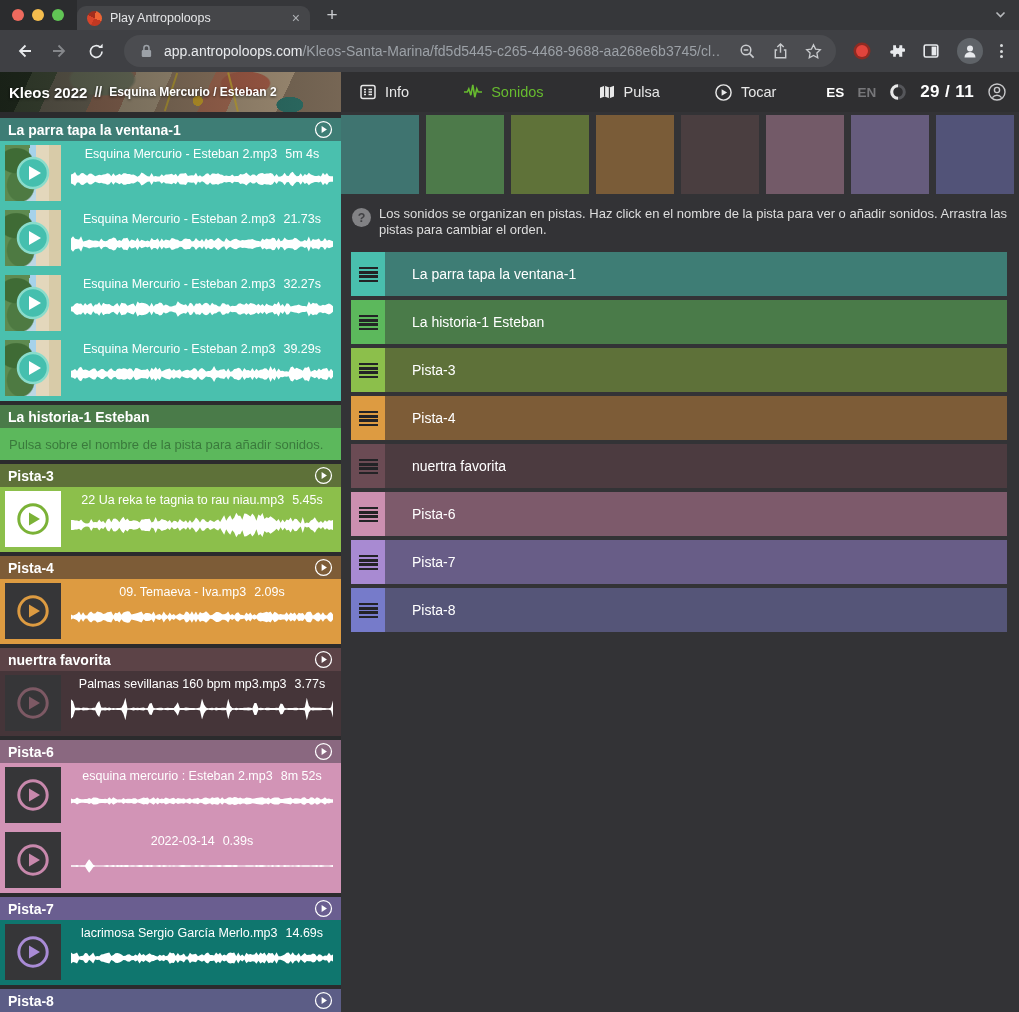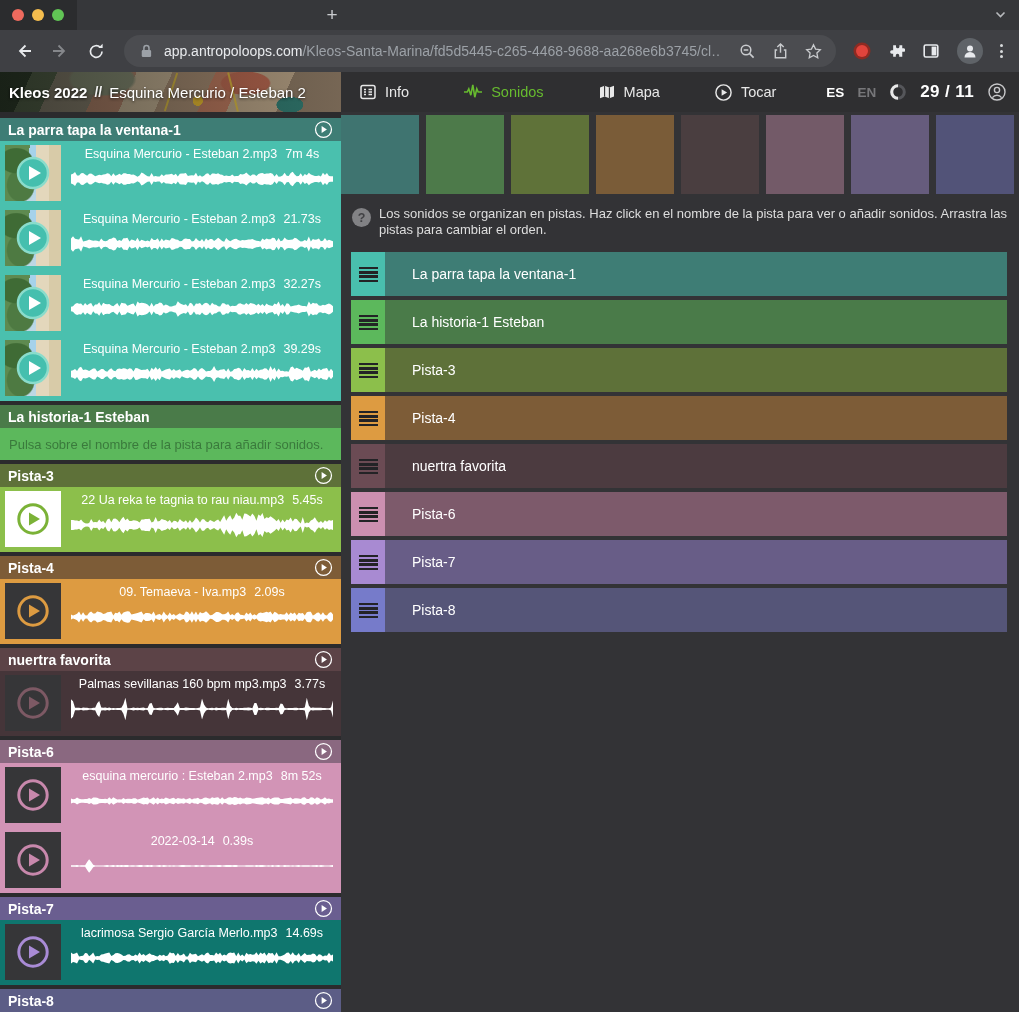--- a/index.html
+++ b/index.html
@@ -41,21 +41,21 @@
  radial-gradient(7px 7px at 58% 72%, #F0C030 70%, transparent 75%),
  radial-gradient(34px 16px at 72% 28%, #C06A52 70%, transparent 75%),
  radial-gradient(44px 22px at 30% 18%, #8A9078 70%, transparent 78%),
  linear-gradient(115deg,#2E3B2A 0 9%,#55624A 9% 16%,#8A8070 16% 29%,#B5836B 29% 38%,#C9B598 38% 48%,#A98D74 48% 60%,#C27B60 60% 68%,#BFA98C 68% 82%,#8E7B66 82% 100%)}
 .crumb-line{position:absolute;left:170px;top:0;width:2px;height:40px;background:#E8C53A;transform:rotate(18deg);opacity:.85}
 .crumb-line2{position:absolute;left:232px;top:0;width:2px;height:40px;background:#E8C53A;transform:rotate(-14deg);opacity:.85}
 .crumb-shade{position:absolute;inset:0;background:linear-gradient(90deg,rgba(8,12,8,.55),rgba(35,28,22,.22))}
 .crumb span{position:relative;z-index:2;color:#FFF;text-shadow:0 1px 3px rgba(0,0,0,.75);white-space:nowrap}
 .crumb .proj{font-size:15px;font-weight:700}
 .crumb .sep{margin:0 7px;font-size:14px;font-weight:700;opacity:.95}
-.crumb .ttl{font-size:15px;font-weight:400}
+.crumb .ttl{font-size:12px;font-weight:700}
 .nav{display:flex;align-items:center;gap:54px;padding-left:18px}
 .nav-item{display:flex;align-items:center;gap:8px;color:#E8E8E8;font-size:14.5px;font-weight:500}
 .nav-item.active{color:#67BB2F}
 .hdr-right{margin-left:auto;display:flex;align-items:center;gap:13px;padding-right:12px}
 .lang-es{color:#FFF;font-weight:700;font-size:13.5px}
 .lang-en{color:#77777A;font-weight:700;font-size:13.5px}
 .counter{color:#FFF;font-size:17px;font-weight:700;letter-spacing:.4px;white-space:nowrap}
 
 
 .content{flex:1;display:flex;min-height:0}
@@ -95,20 +95,25 @@
 <body>
 
 <div class="screen">
 
   <div class="tabbar">
     <div class="lights">
       <span class="light" style="background:#EE6A5E"></span>
       <span class="light" style="background:#F5BD4E"></span>
       <span class="light" style="background:#61C455"></span>
     </div>
+    <div class="tab">
+      <span class="favicon"></span>
+      <span class="tab-title">Play Antropoloops</span>
+      <span class="tab-close">×</span>
+    </div>
     <div class="newtab">+</div>
     <svg class="tab-chevron" width="13" height="13" viewBox="0 0 13 13">
         <path d="M2.5 4.5l4 4 4-4" stroke="#B8BABD" stroke-width="1.6" fill="none"></path>
       </svg>
   </div>
 
   <div class="toolbar">
     <span class="navbtn">
       <svg width="20" height="20" viewBox="0 0 20 20">
           <path d="M11.5 4.5L6 10l5.5 5.5M6 10h11" stroke="#E8EAED" stroke-width="1.8" fill="none"></path>
@@ -193,21 +198,21 @@
         <svg width="20" height="18" viewBox="0 0 20 18">
             <path d="M1 9h3.2l1.6-3.2 2 6.4 2-10.4 2 12.4 2-8.4 1.4 3.2H19" stroke="#67BB2F" stroke-width="1.6" fill="none"></path>
           </svg>
         <span>Sonidos</span>
       </span>
       <span class="nav-item">
         <svg width="18" height="18" viewBox="0 0 18 18">
             <path d="M2 4.6l4.6-1.8 4.8 1.8L16 2.8v10.6l-4.6 1.8-4.8-1.8L2 15.2z" fill="#E8E8E8"></path>
             <path d="M6.6 2.8v10.6M11.4 4.6v10.6" stroke="#2F2F31" stroke-width="1.1"></path>
           </svg>
-        <span>Mapa</span>
+        <span>Pulsa</span>
       </span>
       <span class="nav-item">
         <svg width="19" height="19" viewBox="0 0 20 20">
             <circle cx="10" cy="10" r="8" stroke="#E8E8E8" stroke-width="1.5" fill="none"></circle>
             <polygon points="8,6.6 13.8,10 8,13.4" fill="#E8E8E8"></polygon>
           </svg>
         <span>Tocar</span>
       </span>
     </nav>
     <div class="hdr-right">
@@ -239,21 +244,21 @@
           <div class="clip" style="background: rgb(74, 192, 174);">
             <div class="thumb photo">
               <svg width="36" height="36" viewBox="0 0 36 36">
                 <circle cx="18" cy="18" r="15" fill="#45BFAE" stroke="#8ADCCB" stroke-width="2.5"></circle>
                 <polygon points="14,11 26,18 14,25" fill="#FFFFFF"></polygon>
               </svg>
             </div>
             <div class="clip-body">
               <div class="clip-row">
                 <span class="clip-name">Esquina Mercurio - Esteban 2.mp3</span>
-                <span class="clip-dur">7m 4s</span>
+                <span class="clip-dur">5m 4s</span>
               </div>
               <svg width="100%" height="30" viewBox="0 0 260 30" preserveAspectRatio="none" class="wave">
                 <polygon points="0,10.5 2,9.8 4,7.9 6,11.6 8,11.6 10,9.2 12,9.0 14,10.5 16,11.7 18,9.7 20,9.6 22,10.7 24,12.3 26,11.4 28,10.7 30,11.3 32,10.5 34,10.3 36,9.3 38,9.7 40,12.3 42,9.3 44,11.7 46,11.0 48,9.7 50,10.9 52,9.3 54,9.3 56,10.1 58,10.0 60,10.7 62,10.6 64,11.6 66,12.7 68,11.6 70,8.6 72,9.6 74,11.0 76,12.2 78,12.6 80,9.0 82,12.6 84,11.9 86,12.6 88,12.5 90,10.2 92,12.1 94,10.6 96,10.5 98,10.3 100,9.7 102,11.3 104,9.8 106,12.6 108,9.7 110,9.4 112,9.4 114,8.9 116,11.9 118,11.4 120,11.2 122,11.6 124,8.8 126,12.6 128,11.3 130,12.7 132,11.7 134,9.7 136,9.2 138,11.4 140,9.5 142,9.5 144,10.1 146,9.3 148,10.5 150,10.8 152,12.0 154,11.6 156,11.9 158,11.9 160,10.6 162,12.2 164,11.9 166,11.9 168,10.1 170,10.5 172,10.1 174,8.6 176,10.5 178,12.0 180,10.4 182,10.6 184,12.1 186,9.9 188,9.3 190,9.0 192,9.9 194,9.5 196,9.6 198,9.0 200,9.7 202,12.6 204,10.0 206,12.7 208,12.4 210,11.5 212,8.8 214,11.7 216,12.1 218,9.1 220,7.7 222,10.4 224,12.2 226,12.0 228,9.2 230,12.6 232,10.0 234,11.3 236,8.8 238,10.5 240,11.2 242,12.1 244,11.9 246,11.5 248,12.6 250,8.7 252,10.9 254,9.0 256,12.0 258,12.3 260,12.3 260,17.7 258,17.7 256,18.0 254,21.0 252,19.1 250,21.3 248,17.4 246,18.5 244,18.1 242,17.9 240,18.8 238,19.5 236,21.2 234,18.7 232,20.0 230,17.4 228,20.8 226,18.0 224,17.8 222,19.6 220,22.3 218,20.9 216,17.9 214,18.3 212,21.2 210,18.5 208,17.6 206,17.3 204,20.0 202,17.4 200,20.3 198,21.0 196,20.4 194,20.5 192,20.1 190,21.0 188,20.7 186,20.1 184,17.9 182,19.4 180,19.6 178,18.0 176,19.5 174,21.4 172,19.9 170,19.5 168,19.9 166,18.1 164,18.1 162,17.8 160,19.4 158,18.1 156,18.1 154,18.4 152,18.0 150,19.2 148,19.5 146,20.7 144,19.9 142,20.5 140,20.5 138,18.6 136,20.8 134,20.3 132,18.3 130,17.3 128,18.7 126,17.4 124,21.2 122,18.4 120,18.8 118,18.6 116,18.1 114,21.1 112,20.6 110,20.6 108,20.3 106,17.4 104,20.2 102,18.7 100,20.3 98,19.7 96,19.5 94,19.4 92,17.9 90,19.8 88,17.5 86,17.4 84,18.1 82,17.4 80,21.0 78,17.4 76,17.8 74,19.0 72,20.4 70,21.4 68,18.4 66,17.3 64,18.4 62,19.4 60,19.3 58,20.0 56,19.9 54,20.7 52,20.7 50,19.1 48,20.3 46,19.0 44,18.3 42,20.7 40,17.7 38,20.3 36,20.7 34,19.7 32,19.5 30,18.7 28,19.3 26,18.6 24,17.7 22,19.3 20,20.4 18,20.3 16,18.3 14,19.5 12,21.0 10,20.8 8,18.4 6,18.4 4,22.1 2,20.2 0,19.5" fill="#FFFFFF"></polygon>
               </svg>
             </div>
           </div>
           <div class="clip" style="background: rgb(74, 192, 174);">
             <div class="thumb photo">
               <svg width="36" height="36" viewBox="0 0 36 36">
                 <circle cx="18" cy="18" r="15" fill="#45BFAE" stroke="#8ADCCB" stroke-width="2.5"></circle>

